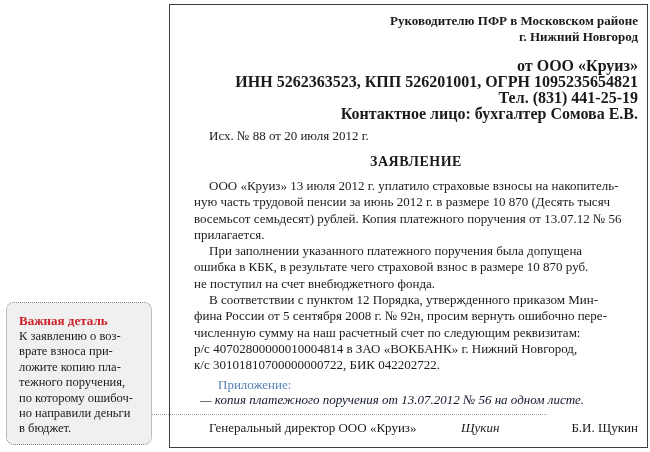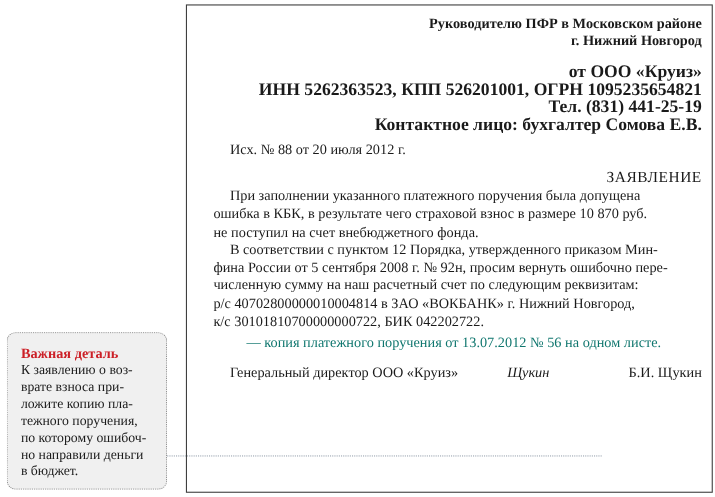--- a/index.html
+++ b/index.html
@@ -72,22 +72,22 @@
     white-space: pre-line;
   }
   .outgoing {
     margin-top: 6px;
     font-size: 13px;
     line-height: 16px;
     text-indent: 15px;
   }
   .doc-title {
     margin-top: 9px;
-    text-align: right;
-    font-weight: normal;
+    text-align: center;
+    font-weight: bold;
     font-size: 14px;
     line-height: 17px;
     letter-spacing: 0.5px;
   }
   .doc-subtitle {
     text-align: center;
     font-weight: bold;
     font-size: 13px;
     line-height: 16px;
   }
@@ -99,26 +99,27 @@
   }
   .para.first { margin-top: 8px; }
   .attach { margin-top: 3px; }
   .attach-label {
     color: #5581b5;
     font-size: 13px;
     line-height: 15.5px;
     margin-left: 24px;
   }
   .attach-item {
-    color: #0f766e;
+    color: #0f172a;
     font-size: 13px;
     line-height: 15.5px;
-    margin-left: 30px;
+    margin-left: 6px;
     position: relative;
     z-index: 4;
+    font-style: italic;
   }
   .sig-row {
     margin-top: 12px;
     padding-left: 15px;
     font-size: 13px;
     line-height: 16px;
     display: flex;
     align-items: baseline;
     text-align: right;
   }
@@ -155,32 +156,37 @@
     <div class="sender">от ООО «Круиз»
 ИНН 5262363523, КПП 526201001, ОГРН 1095235654821
 Тел. (831) 441-25-19
 Контактное лицо: бухгалтер Сомова Е.В.</div>
 
     <div class="outgoing">Исх. № 88 от 20 июля 2012 г.</div>
 
     <div class="doc-title">ЗАЯВЛЕНИЕ</div>
 
 
+    <div class="para first">ООО «Круиз» 13 июля 2012 г. уплатило страховые взносы на накопитель-
+ную часть трудовой пенсии за июнь 2012 г. в размере 10 870 (Десять тысяч
+восемьсот семьдесят) рублей. Копия платежного поручения от 13.07.12 № 56
+прилагается.</div>
 
     <div class="para">При заполнении указанного платежного поручения была допущена
 ошибка в КБК, в результате чего страховой взнос в размере 10 870 руб.
 не поступил на счет внебюджетного фонда.</div>
 
     <div class="para">В соответствии с пунктом 12 Порядка, утвержденного приказом Мин-
 фина России от 5 сентября 2008 г. № 92н, просим вернуть ошибочно пере-
 численную сумму на наш расчетный счет по следующим реквизитам:
 р/с 40702800000010004814 в ЗАО «ВОКБАНК» г. Нижний Новгород,
 к/с 30101810700000000722, БИК 042202722.</div>
 
     <div class="attach">
+      <div class="attach-label">Приложение:</div>
       <div class="attach-item">— копия платежного поручения от 13.07.2012 № 56 на одном листе.</div>
     </div>
 
     <div class="sig-row">
       <span class="sig-position">Генеральный директор ООО «Круиз»</span>
       <span class="sig-script">Щукин</span>
       <span class="sig-name">Б.И. Щукин</span>
     </div>
 
   </div>

